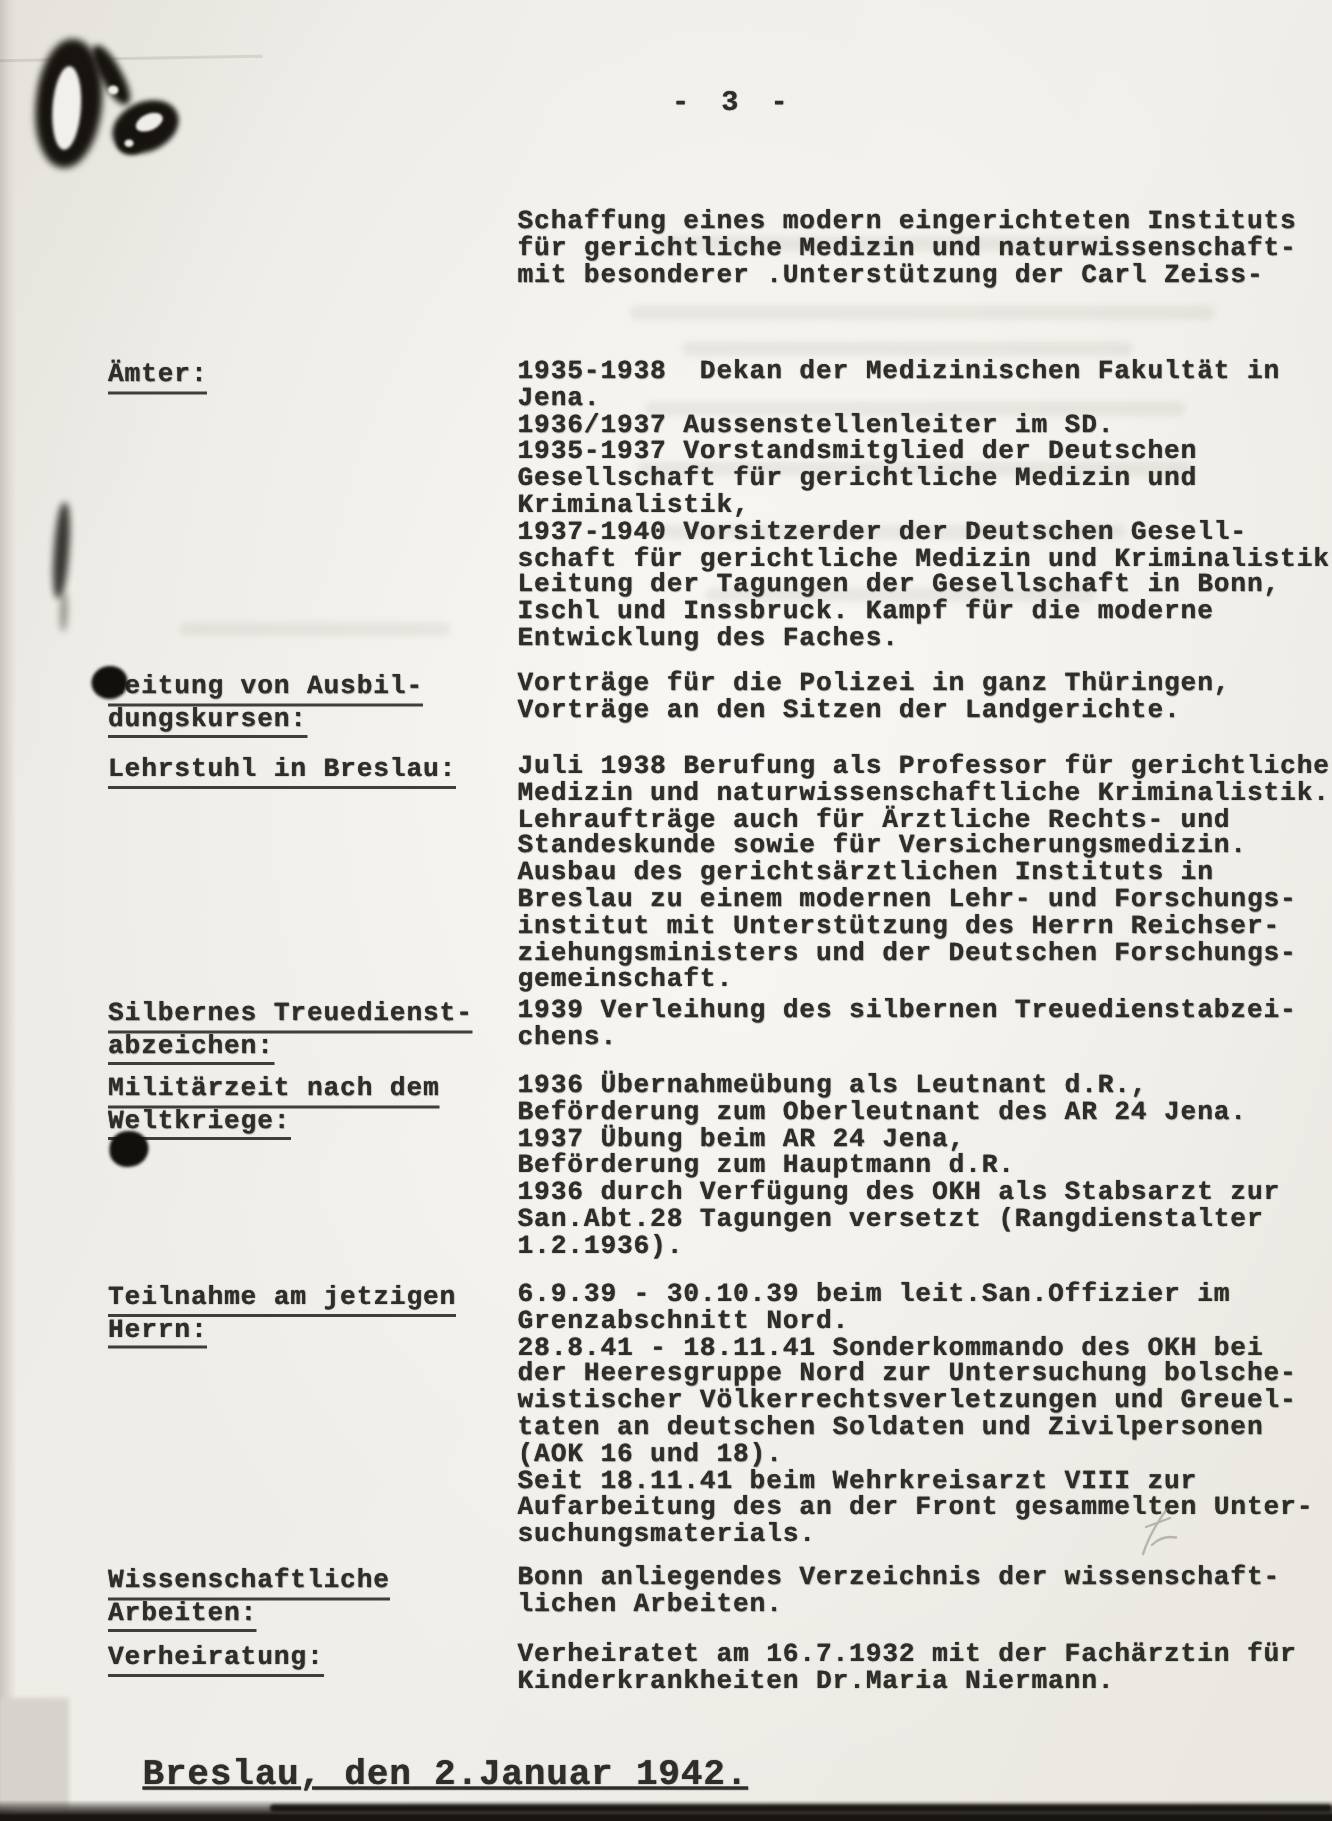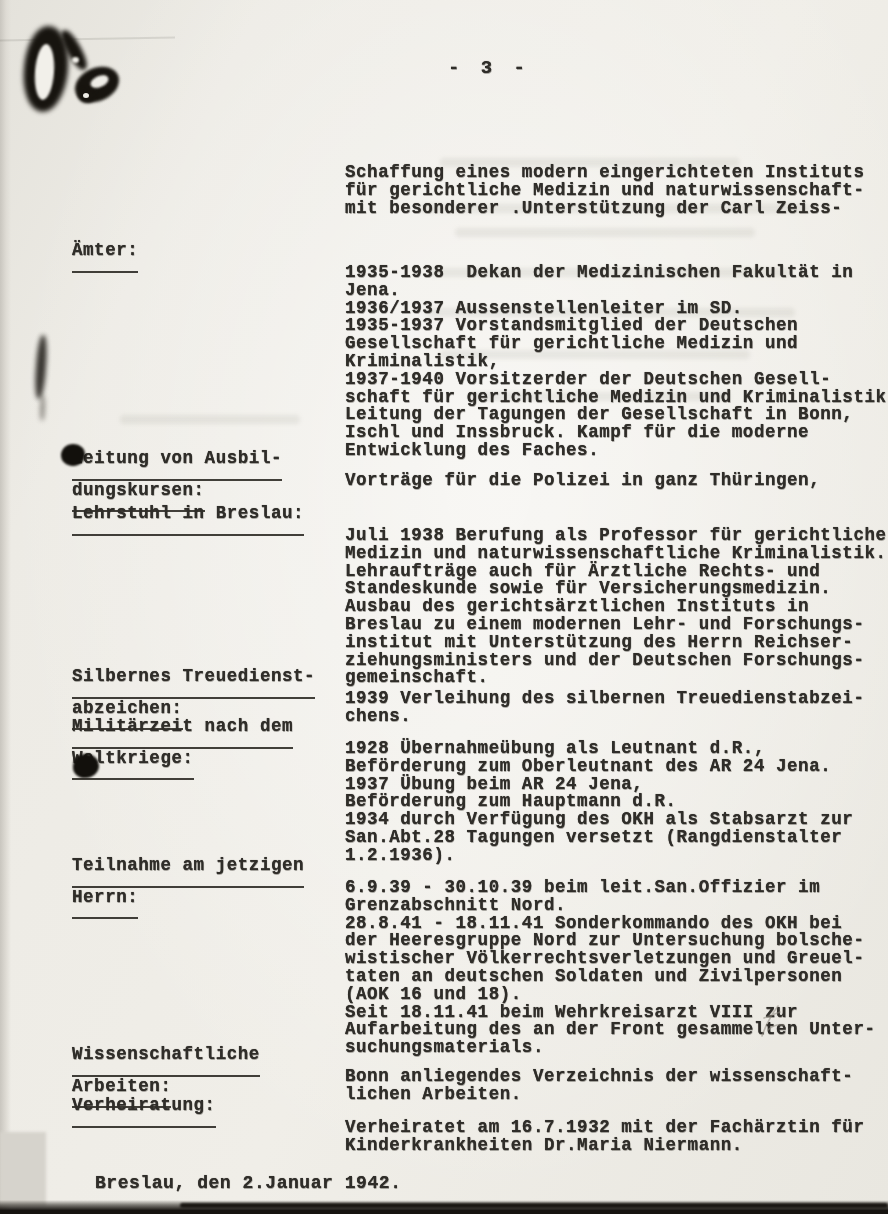--- a/index.html
+++ b/index.html
@@ -15,23 +15,23 @@
     font-weight:700;
     font-size:17.5px;
     letter-spacing:0.55px;
     line-height:17.8px;
     text-shadow:0 0 0.7px rgba(47,44,38,0.85), 0.4px 0.5px 0.6px rgba(47,44,38,0.35);
     white-space:pre;
   }
   .page-number{position:absolute;left:448px;top:60px;font-size:19px;letter-spacing:5px;}
   .section{position:absolute;left:0;width:888px;}
   .label{position:absolute;left:72px;top:1px;line-height:19.5px;}
-  .label .ul{display:inline-block;border-bottom:2.5px solid rgba(40,37,32,0.88);padding-bottom:10px;}
-  .body{position:absolute;left:345px;top:0;width:530px;margin-top:24px;}
-  .footer-line{position:absolute;left:95px;top:1175px;font-size:18px;}
+  .label .ul{display:inline-block;border-bottom:2.5px solid rgba(40,37,32,0.88);padding-bottom:0;}
+  .body{position:absolute;left:345px;top:0;width:530px;}
+  .footer-line{position:absolute;left:95px;top:1175px;font-size:24px;text-decoration:underline;}
 
   
   .blot{position:absolute;background:#17140f;}
   .blot-big{left:24px;top:26px;width:44px;height:86px;border-radius:48% 52% 50% 50%;transform:rotate(6deg);filter:blur(2.5px);}
   .blot-big-hole{left:35px;top:44px;width:19px;height:56px;border-radius:50%;background:#f2f0ea;transform:rotate(4deg);filter:blur(1px);}
   .blot-stroke{left:67px;top:28px;width:14px;height:44px;border-radius:45%;transform:rotate(-29deg);filter:blur(2px);}
   .blot-stroke-dot{left:72px;top:57px;width:7px;height:6px;border-radius:50%;background:#f0eee8;filter:blur(0.8px);}
   .blot-ring{left:74px;top:68px;width:46px;height:33px;border-radius:50%;transform:rotate(-24deg);filter:blur(1.8px);}
   .blot-ring-hole{left:90px;top:76px;width:19px;height:11px;border-radius:50%;background:#efede7;transform:rotate(-24deg);filter:blur(0.8px);}
   .blot-chain{left:78px;top:88px;width:18px;height:15px;border-radius:50%;filter:blur(1.5px);}
@@ -76,33 +76,33 @@
   <div id="sections">
       <div class="section" style="top: 140px;">
         <div class="body typed"><div>Schaffung eines modern eingerichteten Instituts</div><div>für gerichtliche Medizin und naturwissenschaft-</div><div>mit besonderer .Unterstützung der Carl Zeiss-</div></div>
       </div>
       <div class="section" style="top: 240px;">
         <div class="label typed"><div><span class="ul">Ämter:</span></div></div>
         <div class="body typed"><div>1935-1938  Dekan der Medizinischen Fakultät in</div><div>Jena.</div><div>1936/1937 Aussenstellenleiter im SD.</div><div>1935-1937 Vorstandsmitglied der Deutschen</div><div>Gesellschaft für gerichtliche Medizin und</div><div>Kriminalistik,</div><div>1937-1940 Vorsitzerder der Deutschen Gesell-</div><div>schaft für gerichtliche Medizin und Kriminalistik.</div><div>Leitung der Tagungen der Gesellschaft in Bonn,</div><div>Ischl und Inssbruck. Kampf für die moderne</div><div>Entwicklung des Faches.</div></div>
       </div>
       <div class="section" style="top: 448px;">
         <div class="label typed"><div><span class="ul">Leitung von Ausbil-</span></div><div><span class="ul">dungskursen:</span></div></div>
-        <div class="body typed"><div>Vorträge für die Polizei in ganz Thüringen,</div></div>
+        <div class="body typed"><div>Vorträge für die Polizei in ganz Thüringen,</div><div>Vorträge an den Sitzen der Landgerichte.</div></div>
       </div>
       <div class="section" style="top: 503px;">
         <div class="label typed"><div><span class="ul">Lehrstuhl in Breslau:</span></div></div>
         <div class="body typed"><div>Juli 1938 Berufung als Professor für gerichtliche</div><div>Medizin und naturwissenschaftliche Kriminalistik.</div><div>Lehraufträge auch für Ärztliche Rechts- und</div><div>Standeskunde sowie für Versicherungsmedizin.</div><div>Ausbau des gerichtsärztlichen Instituts in</div><div>Breslau zu einem modernen Lehr- und Forschungs-</div><div>institut mit Unterstützung des Herrn Reichser-</div><div>ziehungsministers und der Deutschen Forschungs-</div><div>gemeinschaft.</div></div>
       </div>
       <div class="section" style="top: 666px;">
         <div class="label typed"><div><span class="ul">Silbernes Treuedienst-</span></div><div><span class="ul">abzeichen:</span></div></div>
         <div class="body typed"><div>1939 Verleihung des silbernen Treuedienstabzei-</div><div>chens.</div></div>
       </div>
       <div class="section" style="top: 716px;">
         <div class="label typed"><div><span class="ul">Militärzeit nach dem</span></div><div><span class="ul">Weltkriege:</span></div></div>
-        <div class="body typed"><div>1928 Übernahmeübung als Leutnant d.R.,</div><div>Beförderung zum Oberleutnant des AR 24 Jena.</div><div>1937 Übung beim AR 24 Jena,</div><div>Beförderung zum Hauptmann d.R.</div><div>1934 durch Verfügung des OKH als Stabsarzt zur</div><div>San.Abt.28 Tagungen versetzt (Rangdienstalter</div><div>1.2.1936).</div></div>
+        <div class="body typed"><div>1936 Übernahmeübung als Leutnant d.R.,</div><div>Beförderung zum Oberleutnant des AR 24 Jena.</div><div>1937 Übung beim AR 24 Jena,</div><div>Beförderung zum Hauptmann d.R.</div><div>1936 durch Verfügung des OKH als Stabsarzt zur</div><div>San.Abt.28 Tagungen versetzt (Rangdienstalter</div><div>1.2.1936).</div></div>
       </div>
       <div class="section" style="top: 855px;">
         <div class="label typed"><div><span class="ul">Teilnahme am jetzigen</span></div><div><span class="ul">Herrn:</span></div></div>
         <div class="body typed"><div>6.9.39 - 30.10.39 beim leit.San.Offizier im</div><div>Grenzabschnitt Nord.</div><div>28.8.41 - 18.11.41 Sonderkommando des OKH bei</div><div>der Heeresgruppe Nord zur Untersuchung bolsche-</div><div>wistischer Völkerrechtsverletzungen und Greuel-</div><div>taten an deutschen Soldaten und Zivilpersonen</div><div>(AOK 16 und 18).</div><div>Seit 18.11.41 beim Wehrkreisarzt VIII zur</div><div>Aufarbeitung des an der Front gesammelten Unter-</div><div>suchungsmaterials.</div></div>
       </div>
       <div class="section" style="top: 1044px;">
         <div class="label typed"><div><span class="ul">Wissenschaftliche</span></div><div><span class="ul">Arbeiten:</span></div></div>
         <div class="body typed"><div>Bonn anliegendes Verzeichnis der wissenschaft-</div><div>lichen Arbeiten.</div></div>
       </div>
       <div class="section" style="top: 1095px;">

